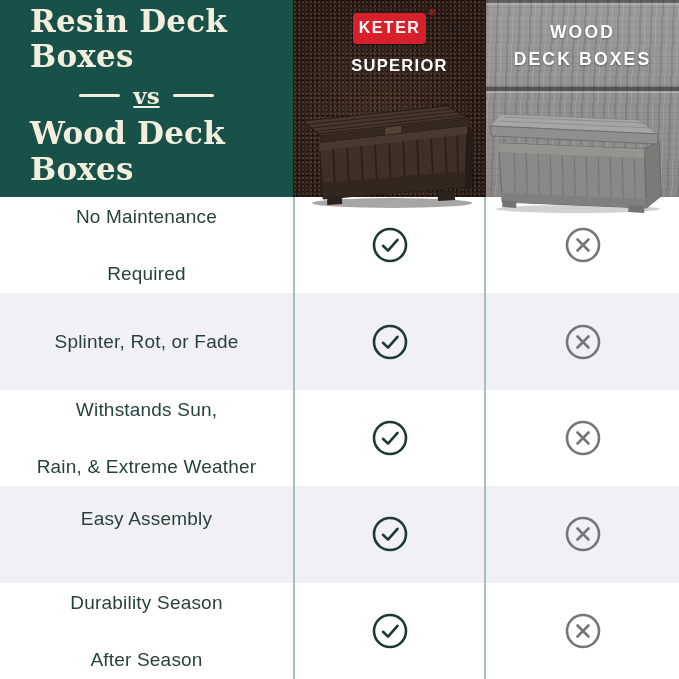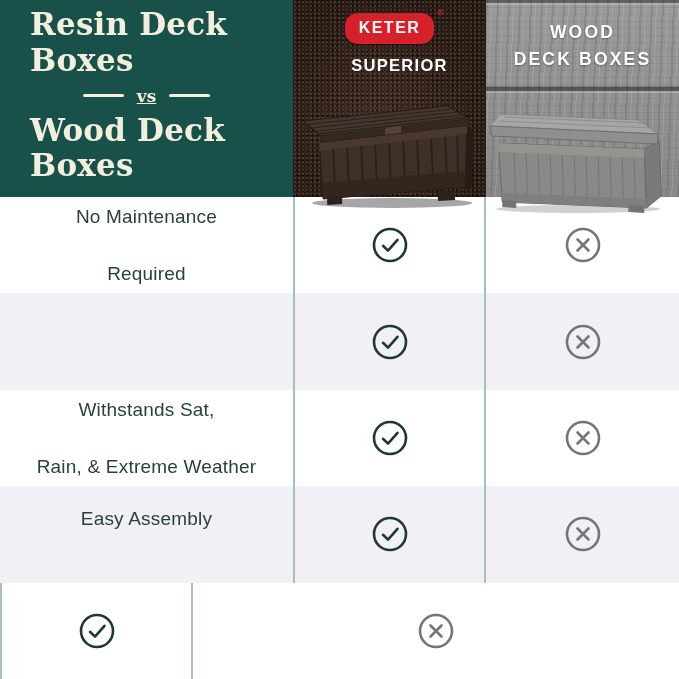--- a/index.html
+++ b/index.html
@@ -15,38 +15,38 @@
     width:293px; height:100%;
     background:#17514a;
     color:#f4efdd;
     display:flex; flex-direction:column; justify-content:center; align-items:center;
     font-family:"DejaVu Serif", serif; font-weight:bold;
     padding-bottom:6px;
   }
   .title-line { font-size:31px; letter-spacing:0.2px; line-height:1.15;margin-left:30px; }
   .vs-row { display:flex; align-items:center; gap:13px; margin:7px 0; }
   .vs-dash { width:41px; height:3px; background:#f4efdd; border-radius:2px; }
-  .vs-text { font-size:17px;text-decoration:underline; }
+  .vs-text { font-size:23px;text-decoration:underline; }
 
   .col-keter {
     width:193px; height:100%; position:relative;
     background-color:#2a1d17;
     background-image:
       radial-gradient(rgba(146,106,80,0.30) 1px, transparent 1.4px),
       radial-gradient(rgba(0,0,0,0.55) 1px, transparent 1.4px),
       radial-gradient(ellipse at 45% 62%, rgba(125,90,66,0.28), transparent 72%);
     background-size:4px 4px, 5px 5px, 100% 100%;
     background-position:0 0, 2px 3px, 0 0;
     display:flex; flex-direction:column; align-items:center;
     padding-top:13px;
   }
   .keter-logo-wrap { position:relative; }
   .keter-logo {
     background:#d6202a; color:#ffffff;
-    border-radius:13px; padding:6px 14px 7px;
+    border-radius:4px; padding:6px 6px 7px;
     font-weight:bold; font-size:16px; letter-spacing:1.5px;
     box-shadow:0 1px 2px rgba(0,0,0,0.4);
   }
   .reg-mark { position:absolute; top:-5px; right:-9px; color:#d6202a; font-size:9px; font-weight:bold; }
   .keter-tagline {
     margin-top:9px; color:#ffffff; font-weight:bold;
     font-size:16.5px; letter-spacing:1.3px; line-height:1.5; text-align:center;margin-left:20px;
   }
   .resin-box-svg { position:absolute; bottom:-12px; left:50%; transform:translateX(-51%); }
 
@@ -169,40 +169,41 @@
 
         <svg width="38" height="38" viewBox="0 0 38 38">
             <circle cx="19" cy="19" r="16" fill="none" stroke="#757575" stroke-width="2.6"></circle>
             <path d="M13.5 13.5 L24.5 24.5 M24.5 13.5 L13.5 24.5" stroke="#757575" stroke-width="2.6" stroke-linecap="round"></path>
           </svg>
       </div>
     </div>
 
     <div class="feature-row">
       <div class="cell-label">
-      </div>
-      <div class="cell-icon resin">
-        <svg width="38" height="38" viewBox="0 0 38 38">
-            <circle cx="19" cy="19" r="16" fill="none" stroke="#1c3a33" stroke-width="2.6"></circle>
-            <path d="M12 19.8 L17 24.6 L26.5 13.8" fill="none" stroke="#1c3a33" stroke-width="2.6" stroke-linecap="round" stroke-linejoin="round"></path>
-          </svg>
-
-      </div>
-      <div class="cell-icon woodc">
-
-        <svg width="38" height="38" viewBox="0 0 38 38">
-            <circle cx="19" cy="19" r="16" fill="none" stroke="#757575" stroke-width="2.6"></circle>
-            <path d="M13.5 13.5 L24.5 24.5 M24.5 13.5 L13.5 24.5" stroke="#757575" stroke-width="2.6" stroke-linecap="round"></path>
-          </svg>
-      </div>
-    </div>
-
-    <div class="feature-row">
-      <div class="cell-label">
-        <span class="label-line">Withstands Sat,</span>
+        <span class="label-line">Splinter, Rot, or Fade</span>
+      </div>
+      <div class="cell-icon resin">
+        <svg width="38" height="38" viewBox="0 0 38 38">
+            <circle cx="19" cy="19" r="16" fill="none" stroke="#1c3a33" stroke-width="2.6"></circle>
+            <path d="M12 19.8 L17 24.6 L26.5 13.8" fill="none" stroke="#1c3a33" stroke-width="2.6" stroke-linecap="round" stroke-linejoin="round"></path>
+          </svg>
+
+      </div>
+      <div class="cell-icon woodc">
+
+        <svg width="38" height="38" viewBox="0 0 38 38">
+            <circle cx="19" cy="19" r="16" fill="none" stroke="#757575" stroke-width="2.6"></circle>
+            <path d="M13.5 13.5 L24.5 24.5 M24.5 13.5 L13.5 24.5" stroke="#757575" stroke-width="2.6" stroke-linecap="round"></path>
+          </svg>
+      </div>
+    </div>
+
+    <div class="feature-row">
+      <div class="cell-label">
+        <span class="label-line">Withstands Sun,</span>
         <span class="label-line">Rain, &amp; Extreme Weather</span>
       </div>
       <div class="cell-icon resin">
         <svg width="38" height="38" viewBox="0 0 38 38">
             <circle cx="19" cy="19" r="16" fill="none" stroke="#1c3a33" stroke-width="2.6"></circle>
             <path d="M12 19.8 L17 24.6 L26.5 13.8" fill="none" stroke="#1c3a33" stroke-width="2.6" stroke-linecap="round" stroke-linejoin="round"></path>
           </svg>
 
       </div>
       <div class="cell-icon woodc">
@@ -229,20 +230,24 @@
       <div class="cell-icon woodc">
 
         <svg width="38" height="38" viewBox="0 0 38 38">
             <circle cx="19" cy="19" r="16" fill="none" stroke="#757575" stroke-width="2.6"></circle>
             <path d="M13.5 13.5 L24.5 24.5 M24.5 13.5 L13.5 24.5" stroke="#757575" stroke-width="2.6" stroke-linecap="round"></path>
           </svg>
       </div>
     </div>
 
     <div class="feature-row">
+      <div class="cell-label">
+        <span class="label-line">Durability Season</span>
+        <span class="label-line">After Season</span>
+      </div>
       <div class="cell-icon resin">
         <svg width="38" height="38" viewBox="0 0 38 38">
             <circle cx="19" cy="19" r="16" fill="none" stroke="#1c3a33" stroke-width="2.6"></circle>
             <path d="M12 19.8 L17 24.6 L26.5 13.8" fill="none" stroke="#1c3a33" stroke-width="2.6" stroke-linecap="round" stroke-linejoin="round"></path>
           </svg>
 
       </div>
       <div class="cell-icon woodc">
 
         <svg width="38" height="38" viewBox="0 0 38 38">

